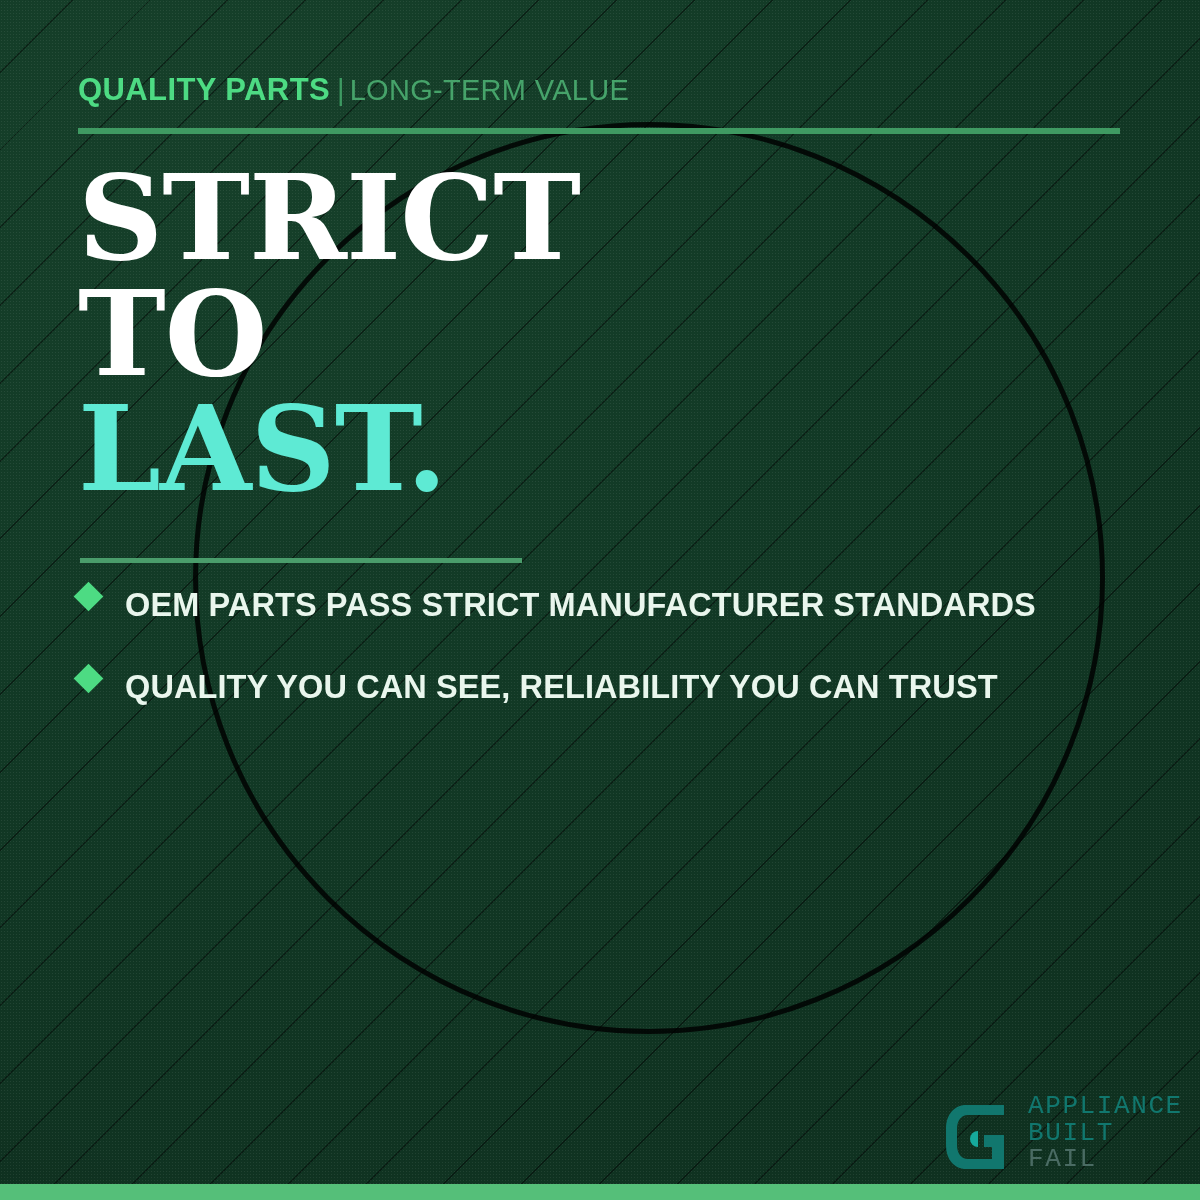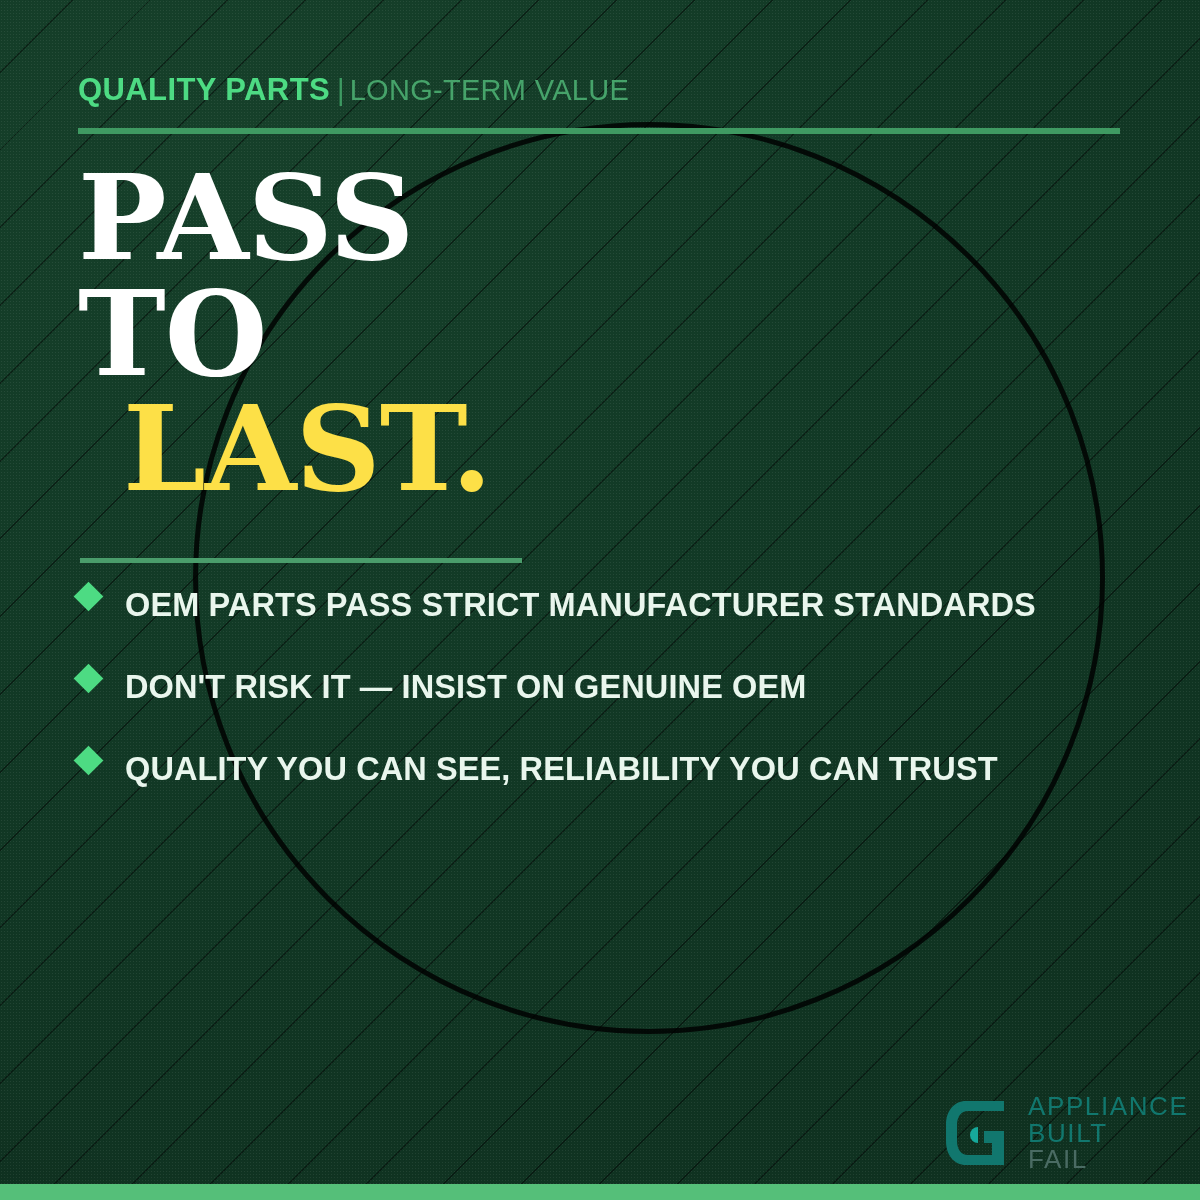--- a/index.html
+++ b/index.html
@@ -116,21 +116,21 @@
     left: 78px;
     top: 160px;
     font-family: "DejaVu Serif", "Liberation Serif", serif;
     font-weight: 700;
     font-size: 118px;
     line-height: 0.98;
     letter-spacing: -1px;
   }
   .headline .line { display: block; white-space: nowrap; }
   .hl-white { color: #ffffff; }
-  .hl-green { color: #fde047; margin-left: 45px; }
+  .hl-green { color: #5eead4; }
 
   .sub-rule {
     position: absolute;
     left: 80px;
     top: 558px;
     width: 442px;
     height: 5px;
     background: #4a9d6b;
   }
 
@@ -163,21 +163,22 @@
     transform: scaleX(0.985);
     transform-origin: left center;
   }
 
   
   .logo {
     position: absolute;
     left: 944px;
     top: 1092px;
     display: flex;
-    align-items: center;
+    align-items: flex-end;
+    font-family: Liberation Mono, monospace;
   }
   .logo-mark {
     width: 72px;
     height: 72px;
     flex: 0 0 72px;
     margin-right: 12px;
     margin-top: 2px;
   }
   .logo-words {
     display: flex;
@@ -215,39 +216,35 @@
 
   <div class="content">
 
     <div class="eyebrow">
       <span class="eyebrow-strong">QUALITY PARTS</span><span class="eyebrow-sep">|</span><span class="eyebrow-light">LONG-TERM VALUE</span>
     </div>
 
     <div class="header-rule"></div>
 
     <div class="headline">
-      <span class="line hl-white">PASS</span>
+      <span class="line hl-white">STRICT</span>
       <span class="line hl-white">TO</span>
       <span class="line hl-green">LAST.</span>
     </div>
 
     <div class="sub-rule"></div>
 
     <div class="bullets">
 
       <div class="bullet-row">
         <span class="bullet-diamond"></span>
         <span class="bullet-text">OEM PARTS PASS STRICT MANUFACTURER STANDARDS</span>
       </div>
 
 
-      <div class="bullet-row">
-        <span class="bullet-diamond"></span>
-        <span class="bullet-text">DON'T RISK IT — INSIST ON GENUINE OEM</span>
-      </div>
 
       <div class="bullet-row">
         <span class="bullet-diamond"></span>
         <span class="bullet-text">QUALITY YOU CAN SEE, RELIABILITY YOU CAN TRUST</span>
       </div>
 
     </div>
 
     <div class="logo">
       <svg class="logo-mark" viewBox="0 0 72 72">

